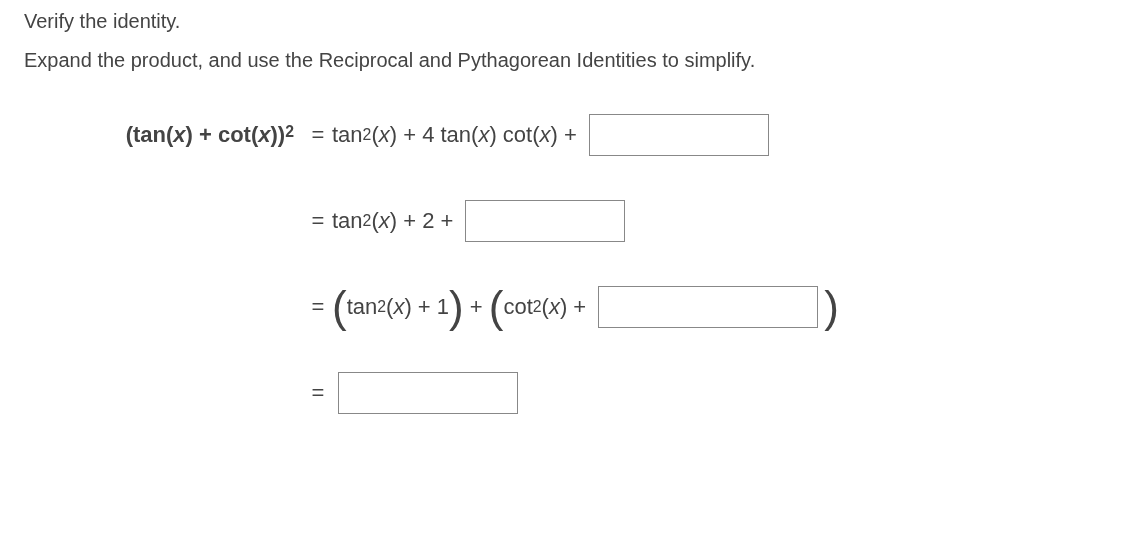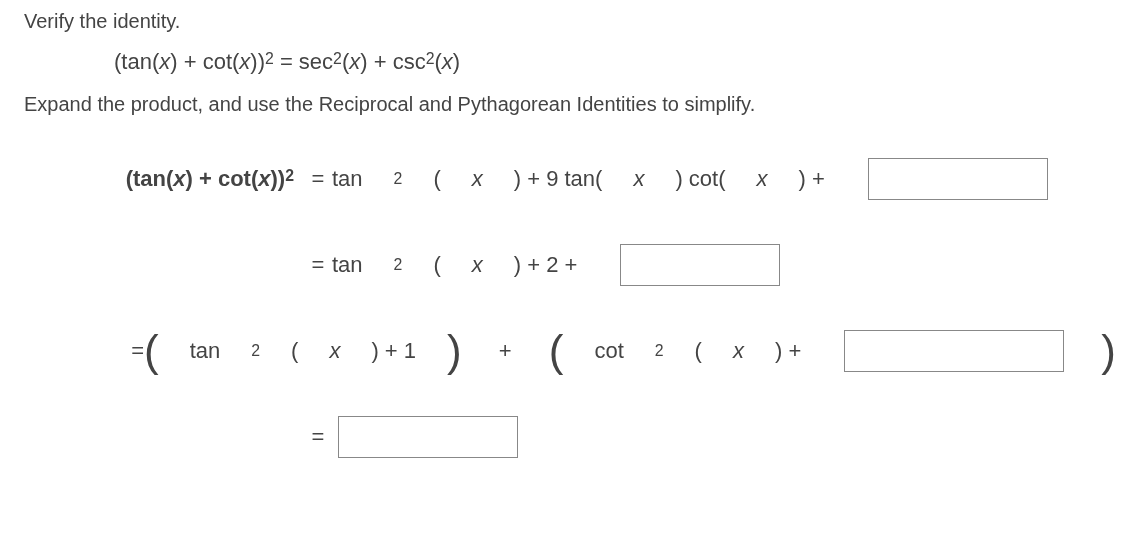--- a/index.html
+++ b/index.html
@@ -41,21 +41,20 @@
     box-sizing: border-box;
     font-weight: bold;
   }
   .eq {
     width: 28px;
     text-align: center;
   }
   .rhs {
     display: flex;
     align-items: center;
-    gap: 31px;
   }
   .math span {
     white-space: pre;
   }
   .var {
     font-style: italic;
   }
   sup {
     font-size: 0.72em;
     vertical-align: 5px;
@@ -78,37 +77,34 @@
     font-weight: 300;
   }
 </style>
 </head>
 <body>
 
 <div class="page">
 
   <div class="line1">Verify the identity.</div>
 
-  <div class="indent math">
-    <span>(tan(</span><span class="var">x</span><span>) + cot(</span><span class="var">x</span><span>))</span><sup>2</sup><span> = sec</span><sup>2</sup><span>(</span><span class="var">x</span><span>) + csc</span><sup>2</sup><span>(</span><span class="var">x</span><span>)</span>
-  </div>
 
   <div class="line3">Expand the product, and use the Reciprocal and Pythagorean Identities to simplify.</div>
 
   <div class="step math">
     <div class="step-lhs">
       <span>(tan(</span><span class="var">x</span><span>) + cot(</span><span class="var">x</span><span>))</span><sup>2</sup>
     </div>
     <div class="eq">=</div>
     <div class="rhs">
       <span>tan</span>
         <sup>2</sup>
         <span>(</span>
         <span class="var">x</span>
-        <span>) + 9 tan(</span>
+        <span>) + 4 tan(</span>
         <span class="var">x</span>
         <span>) cot(</span>
         <span class="var">x</span>
         <span>) + </span>
       <span class="blank w-md"></span>
     </div>
   </div>
 
   <div class="step math">
     <div class="step-lhs"></div>

